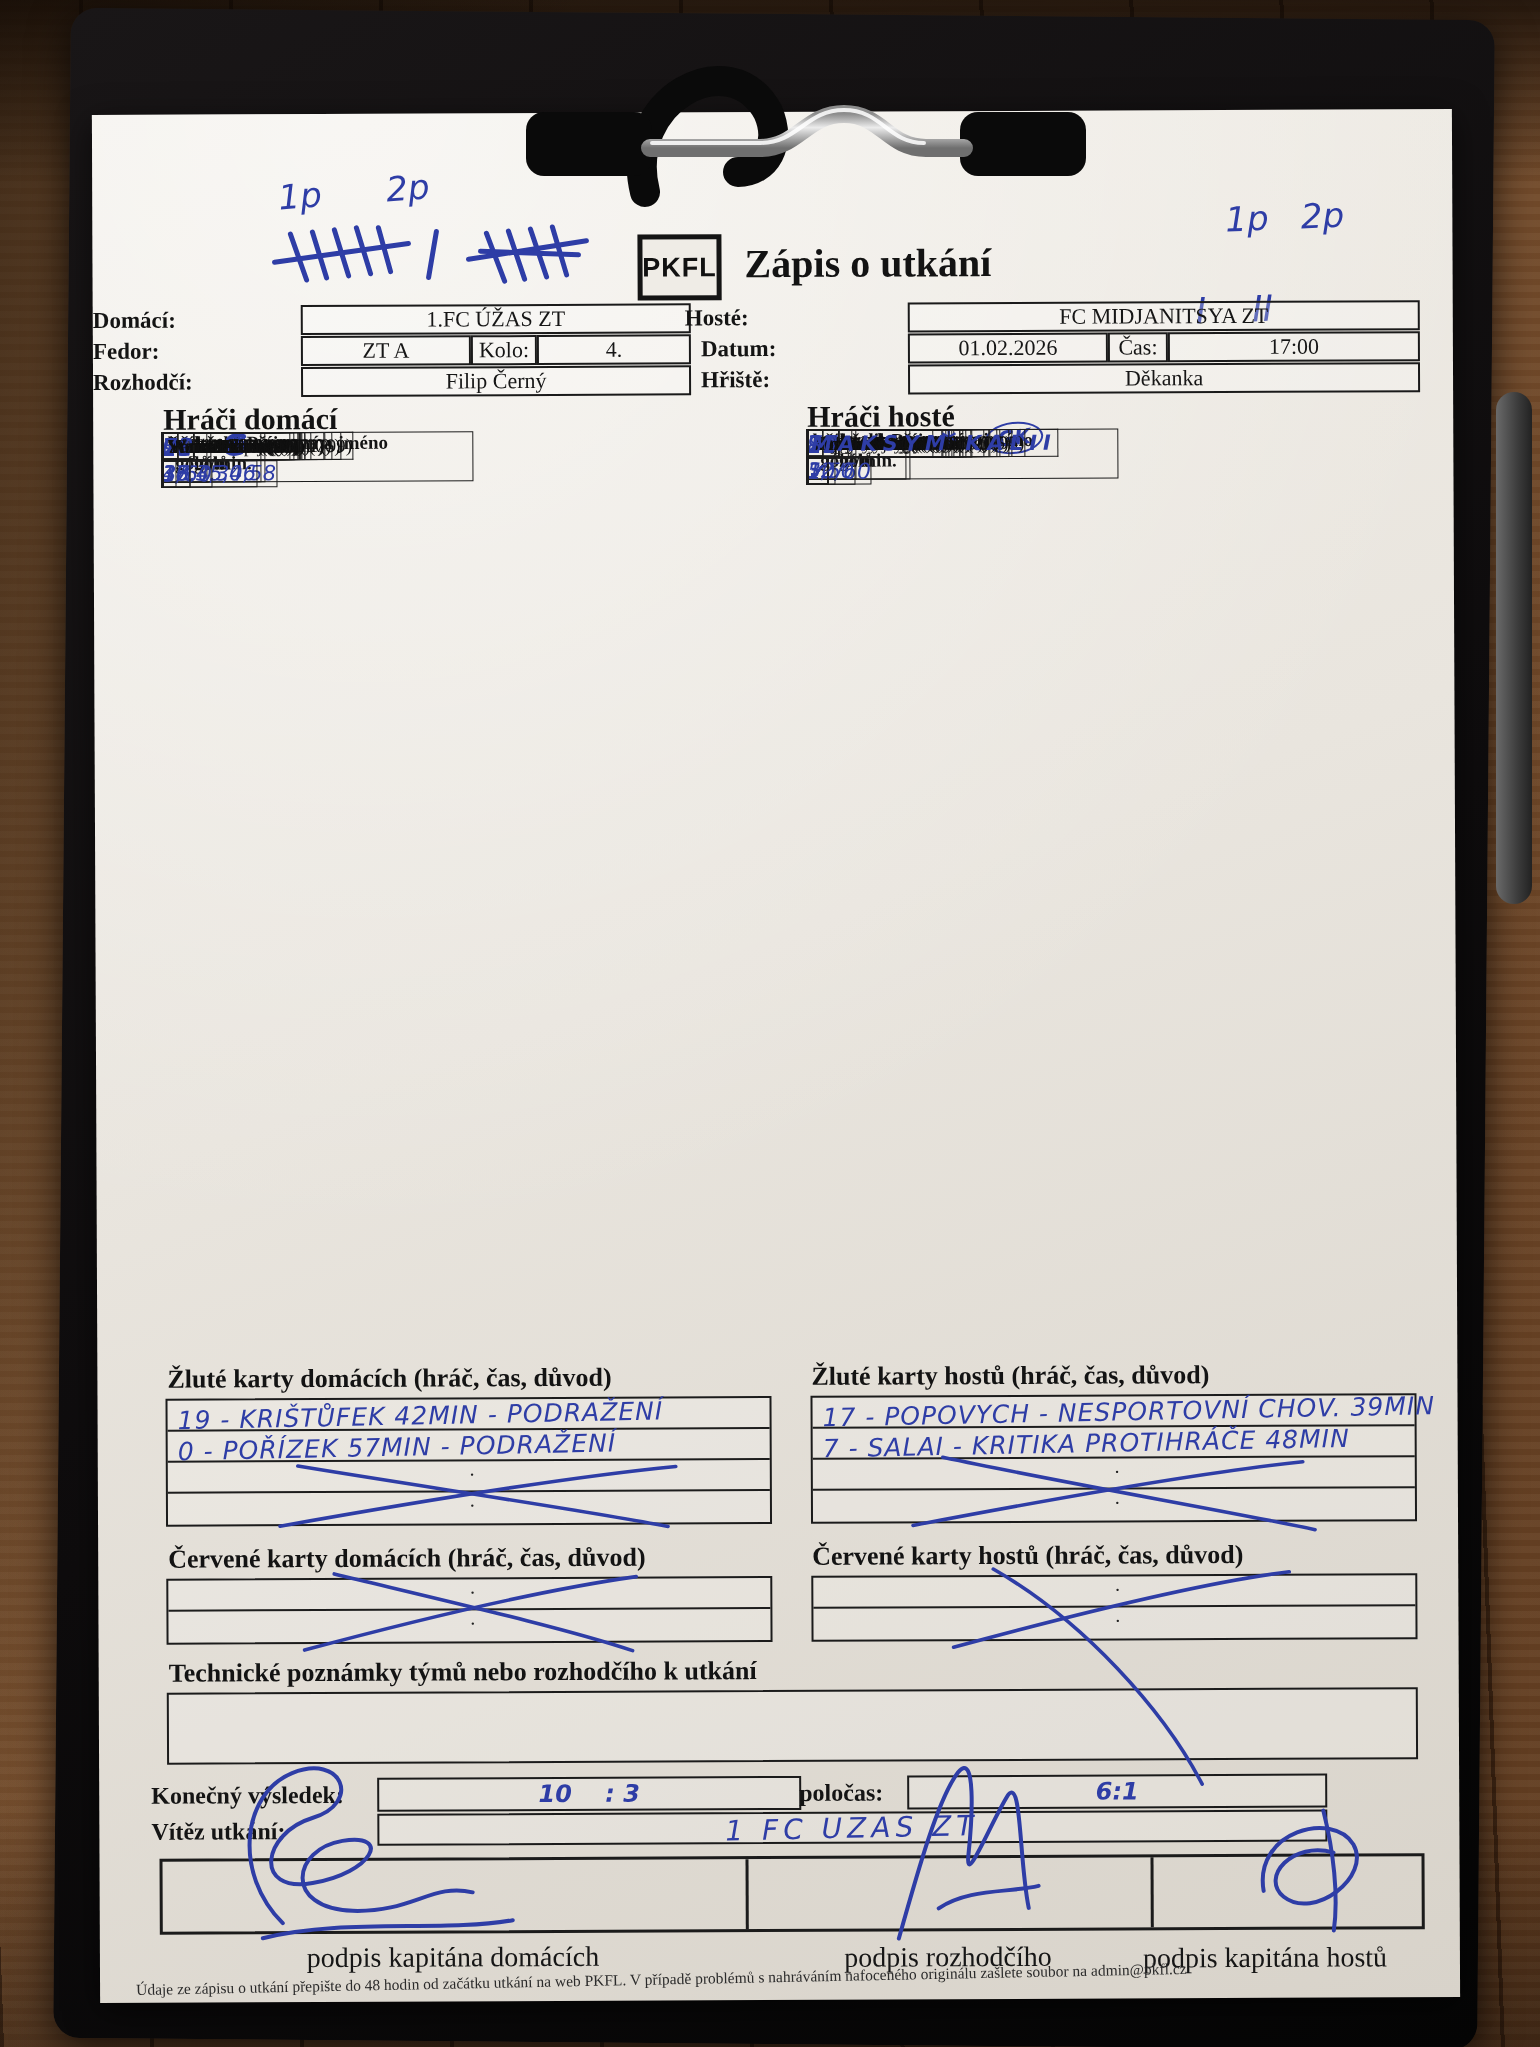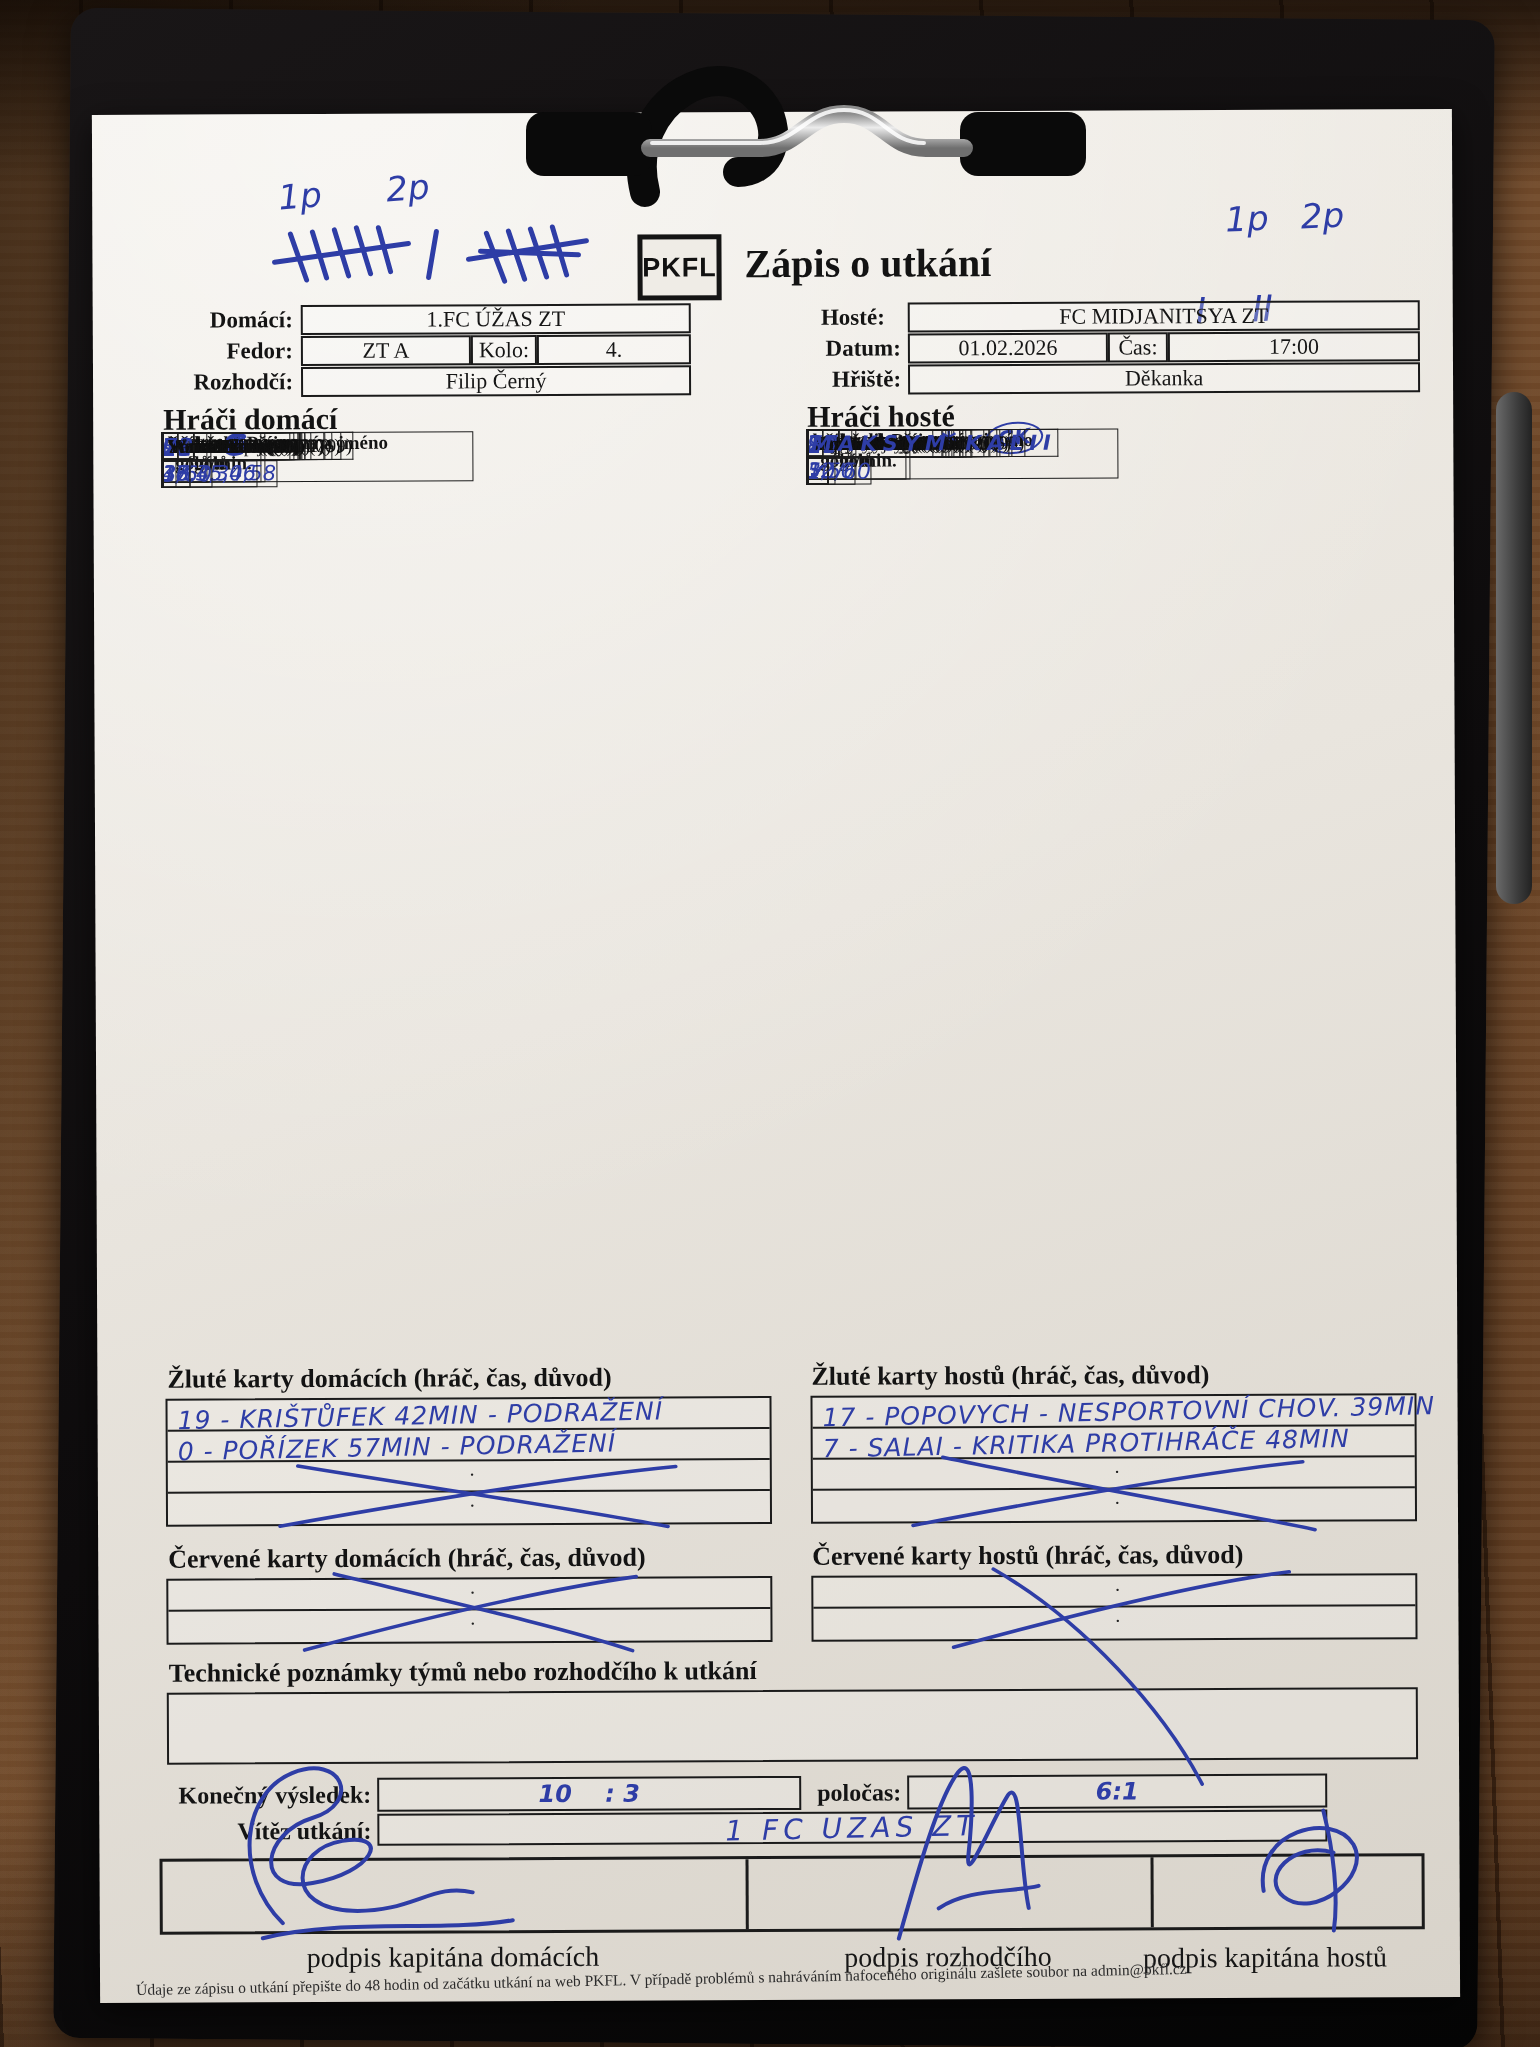--- a/index.html
+++ b/index.html
@@ -33,21 +33,21 @@
   .tally{left:176px;top:104px;}
   .logo{left:545px;top:122px;width:84px;height:66px;border:5px solid #141414;
         display:flex;align-items:center;justify-content:center;position:absolute;
         font-weight:bold;font-size:27px;letter-spacing:1px;color:#111;
         font-family:"Liberation Sans",sans-serif;background:#efece6;}
   .title{left:652px;top:128px;font-size:40px;font-weight:bold;color:#131313;white-space:nowrap;}
   .hw-topright{left:1092px;top:48px;font-size:34px;white-space:pre;transform:rotate(-2deg);}
   .hw-topright .marks{position:static;display:block;margin-top:10px;padding-left:10px;font-size:36px;}
 
   
-  .flabel{font-size:23px;font-weight:bold;color:#141414;text-align:right;width:200px;white-space:nowrap;}
+  .flabel{font-size:23px;font-weight:bold;color:#141414;text-align:left;width:200px;white-space:nowrap;}
   .fbox{border:2.6px solid #1a1a1a;height:30px;display:flex;align-items:center;
         justify-content:center;font-size:22px;color:#161616;background:rgba(255,255,255,.25);}
   .flabel-in{font-size:22px;font-weight:normal;color:#141414;border:2.6px solid #1a1a1a;height:30px;
         display:flex;align-items:center;justify-content:center;background:rgba(255,255,255,.25);}
 
   
   .sect{font-size:30px;font-weight:bold;color:#131313;white-space:nowrap;}
 
   
   .ptable{border-collapse:collapse;table-layout:fixed;width:612px;background:rgba(255,255,255,.15);}

